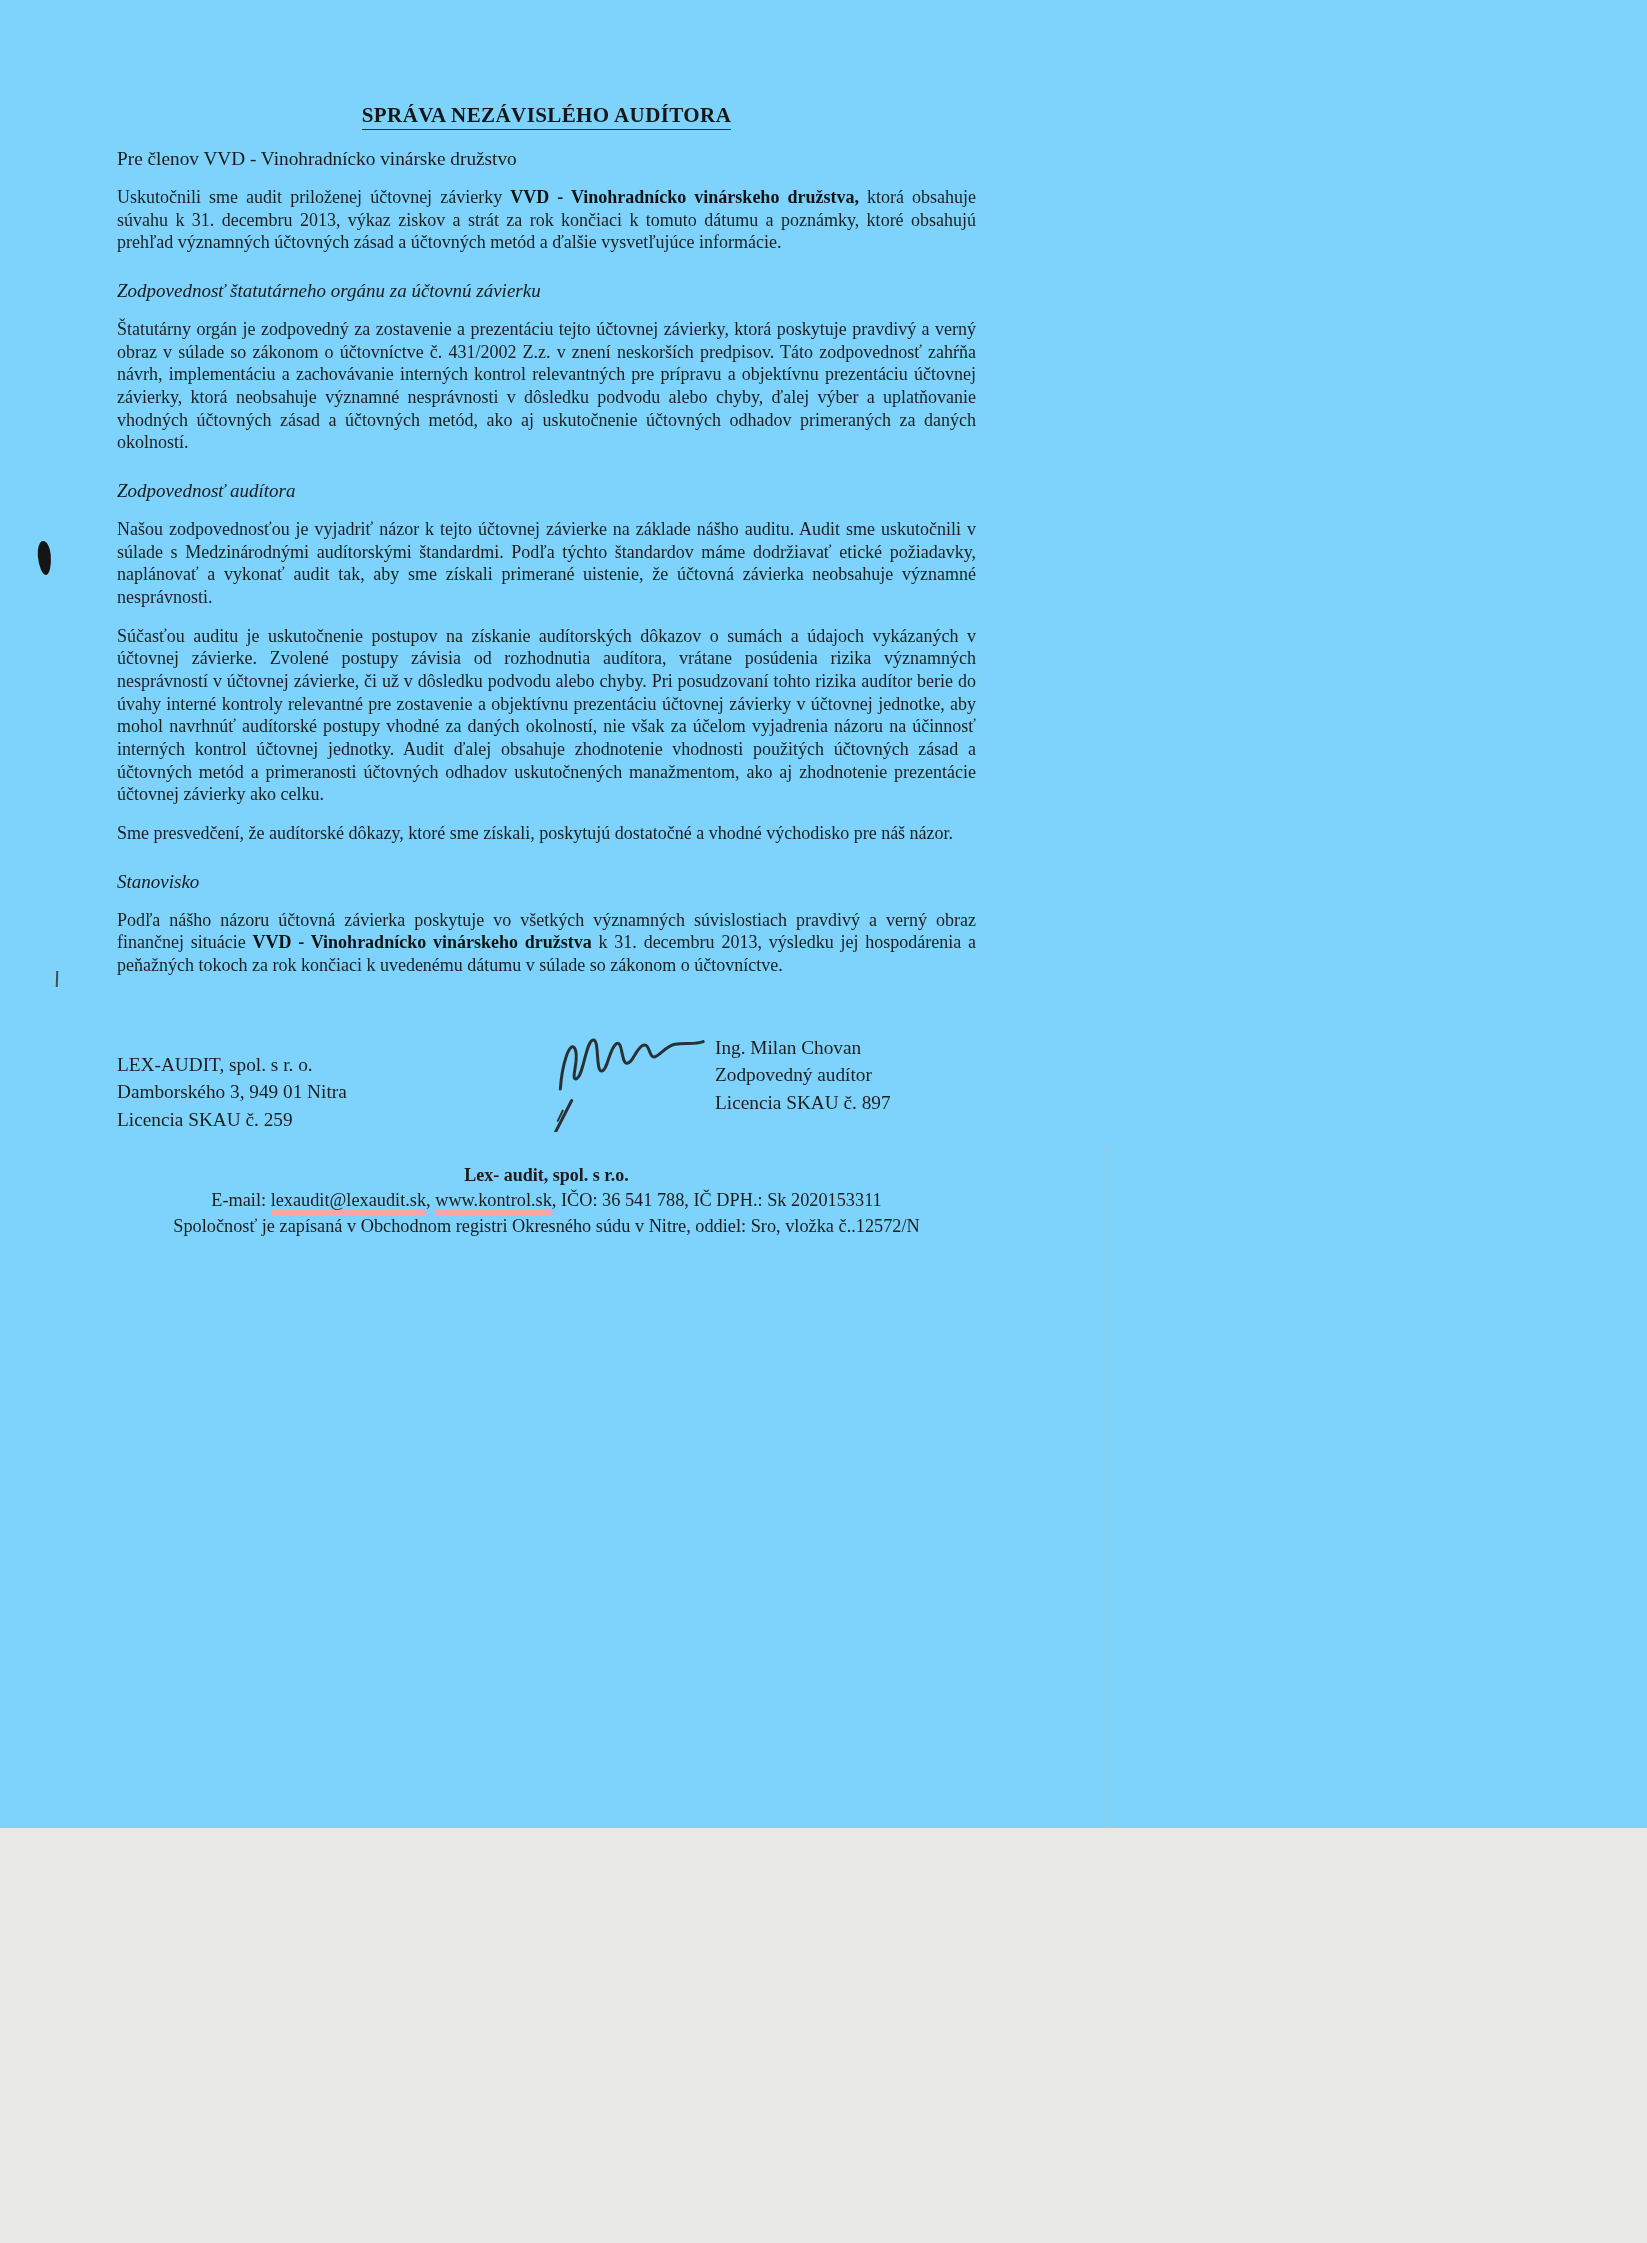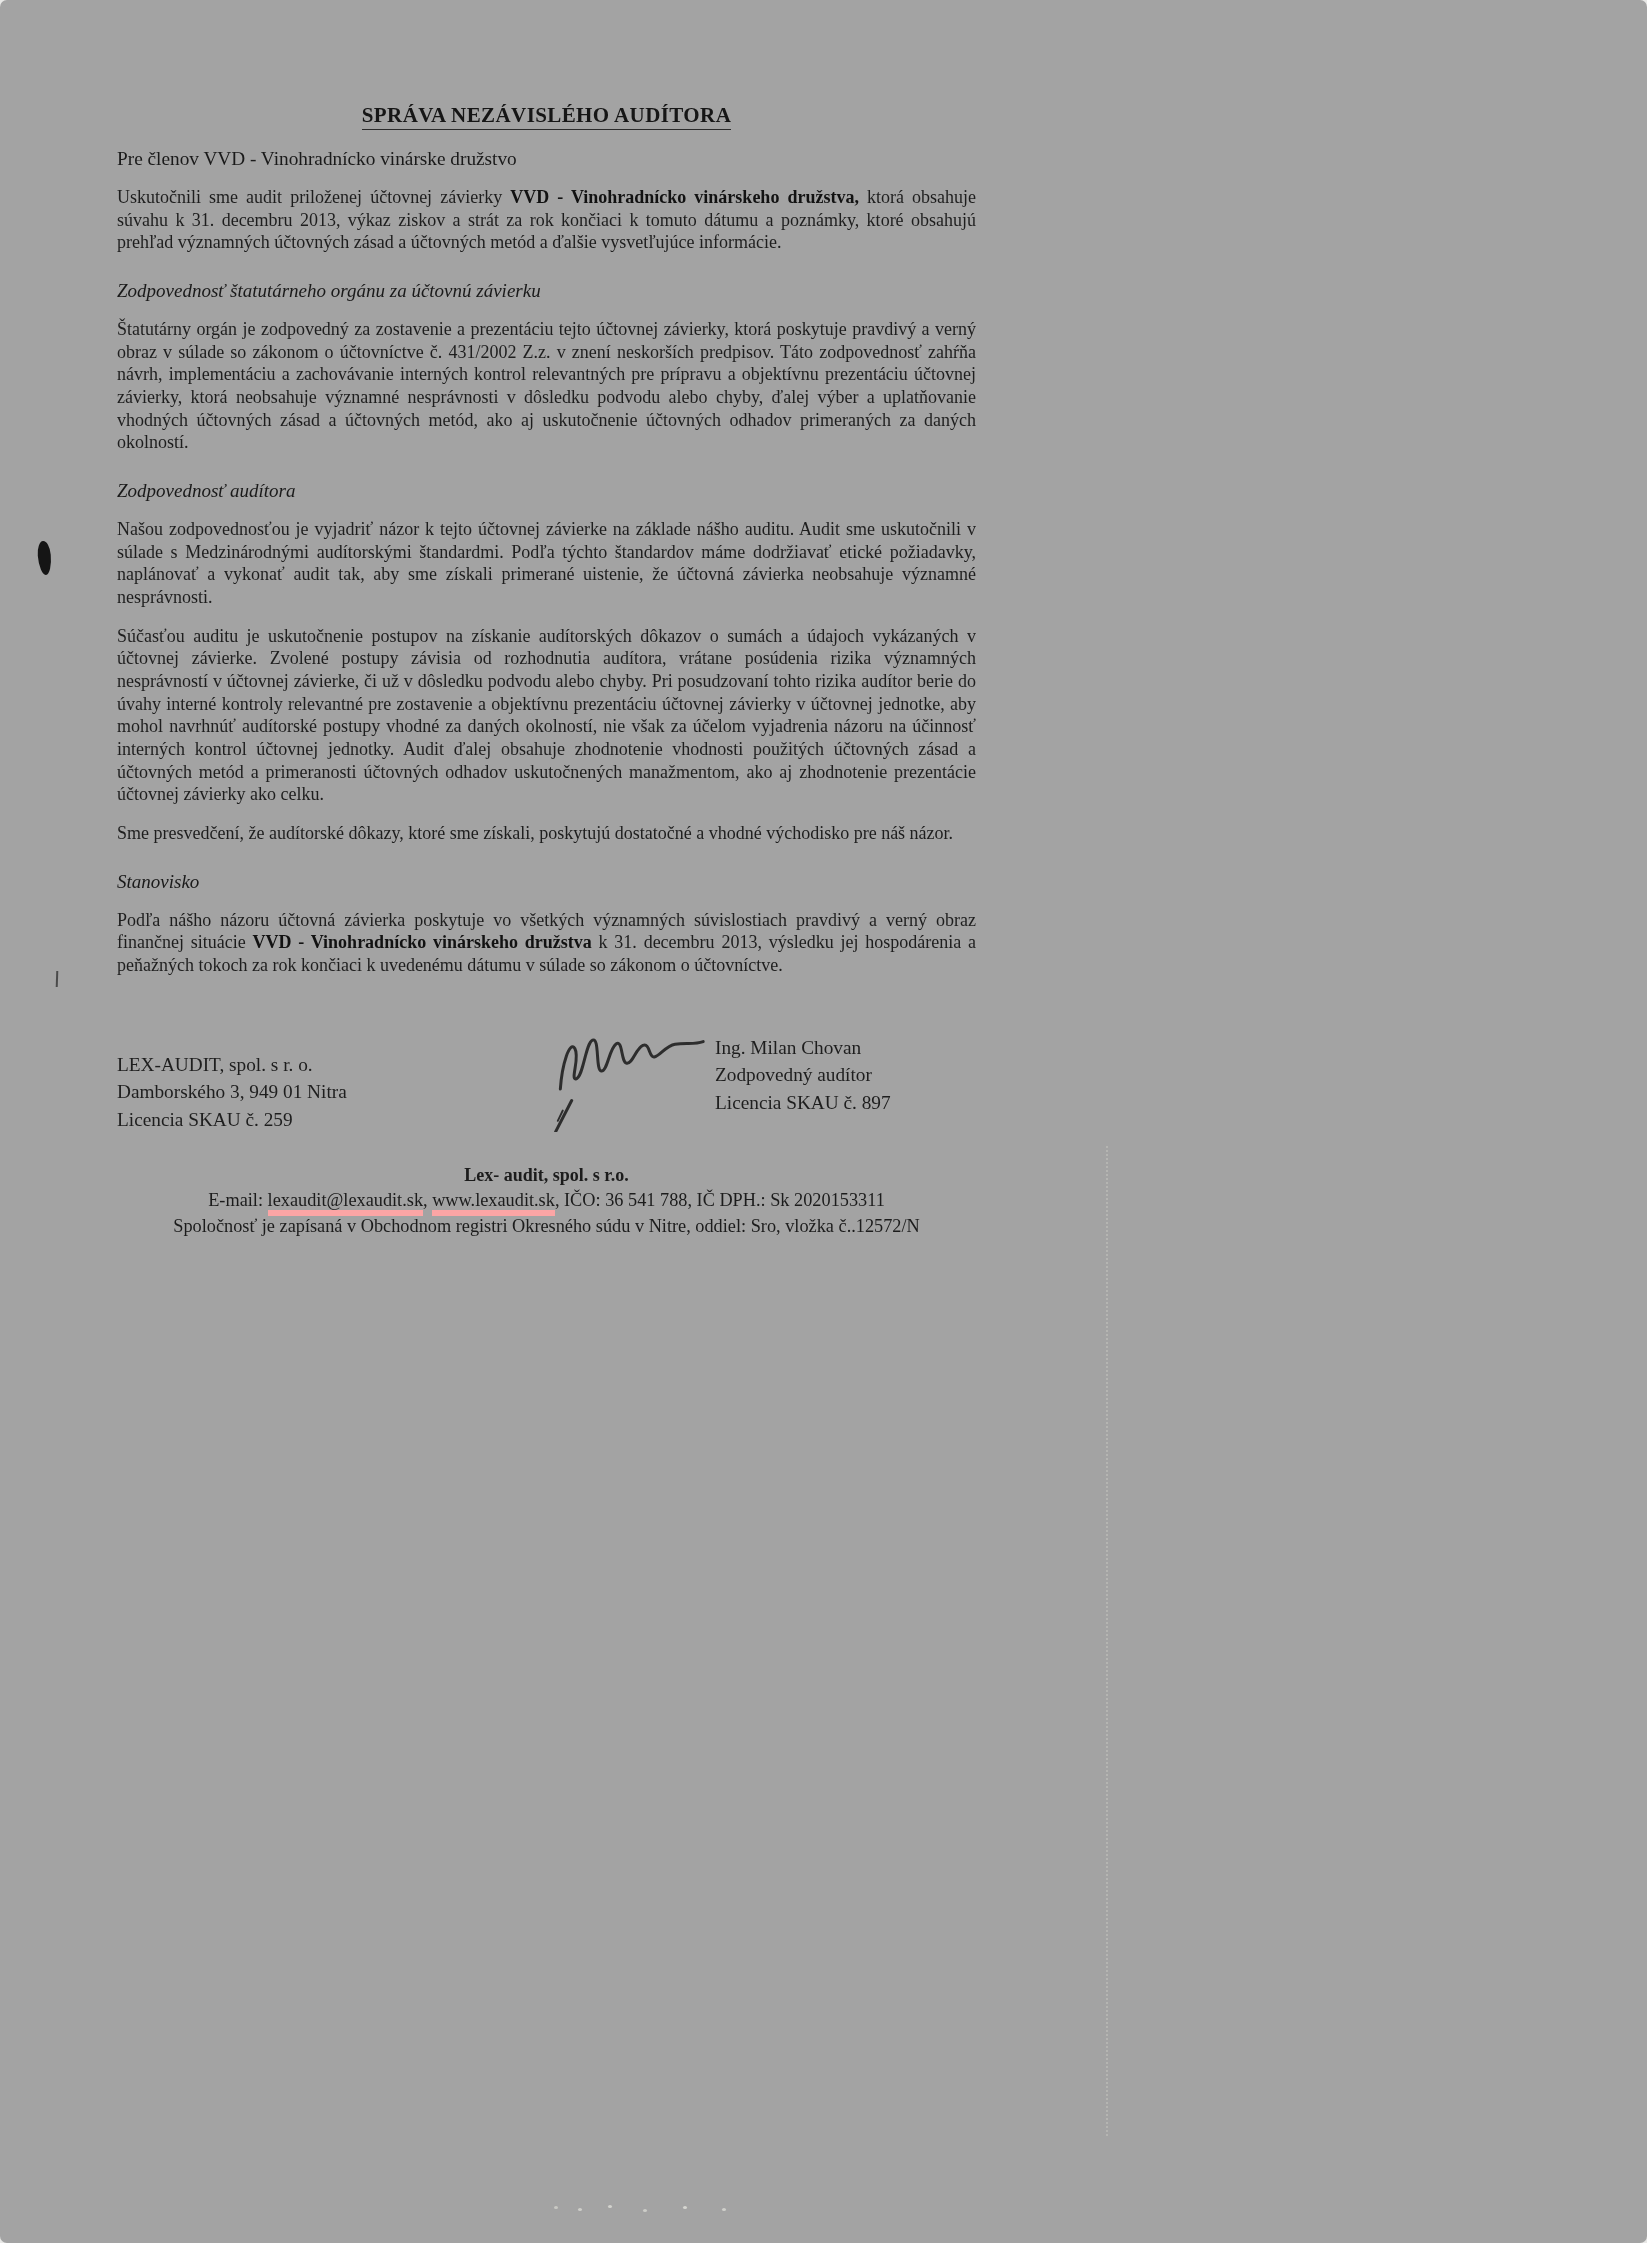--- a/index.html
+++ b/index.html
@@ -1,25 +1,24 @@
 <!DOCTYPE html>
 <html><head>
 <meta charset="utf-8">
 <title>Scanned document</title>
 <style>
   * { margin:0; padding:0; box-sizing:border-box; }
   html,body { background:#e8e8e6; }
   .page {
     position:relative;
-    width:1647px; height:2243px;
-    background:#a3a3a3;
+    width:1647px; height:1828px;
+    background:#7dd3fc;
     font-family:"Liberation Serif","DejaVu Serif",serif;
     color:#1e1e1e;
     overflow:hidden;
-    border-radius:7px;
   }
   .content { position:absolute; left:117px; top:103px; width:859px; }
   .doc-title { text-align:center; font-size:21px; font-weight:bold; letter-spacing:0.4px; color:#161616; }
   .doc-title .underlined { border-bottom:1.5px solid #2a2a2a; padding-bottom:2px; }
   .addressee { font-weight:normal; font-size:19.3px; margin-top:20px; color:#1a1a1a; }
   p.body { font-size:18px; line-height:1.26; text-align:justify; margin-top:16px; }
   p.body b { color:#121212; }
   h2.sec { font-style:italic; font-weight:normal; font-size:19px; margin-top:26px; color:#1a1a1a; }
   .date-line { font-size:19.3px; margin-top:38px; }
   .sig-row { position:relative; margin-top:57px; height:99px; font-size:19.3px; line-height:1.42; }
@@ -87,21 +86,21 @@
 
       <div class="sig-right">
         <div>Ing. Milan Chovan</div>
         <div>Zodpovedný audítor</div>
         <div>Licencia SKAU č. 897</div>
       </div>
     </div>
 
     <div class="footer">
       <div class="company">Lex- audit, spol. s r.o.</div>
-      <div><span>E-mail: </span><span class="link">lexaudit@lexaudit.sk</span><span>, </span><span class="link">www.lexaudit.sk</span><span>, IČO: 36 541 788, IČ DPH.: Sk 2020153311</span></div>
+      <div><span>E-mail: </span><span class="link">lexaudit@lexaudit.sk</span><span>, </span><span class="link">www.kontrol.sk</span><span>, IČO: 36 541 788, IČ DPH.: Sk 2020153311</span></div>
       <div>Spoločnosť je zapísaná v Obchodnom registri Okresného súdu v Nitre, oddiel: Sro, vložka č..12572/N</div>
     </div>
 
   </div>
 
   <div class="ink-blot"></div>
   <div class="scan-mark"></div>
   <div class="dotted-line"></div>
   <div class="scan-noise"></div>
 

